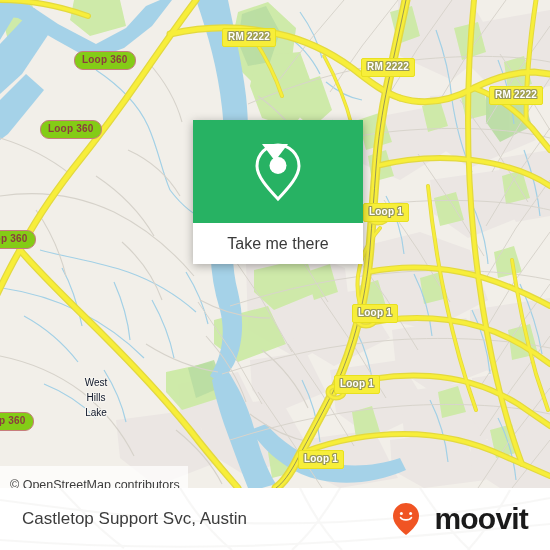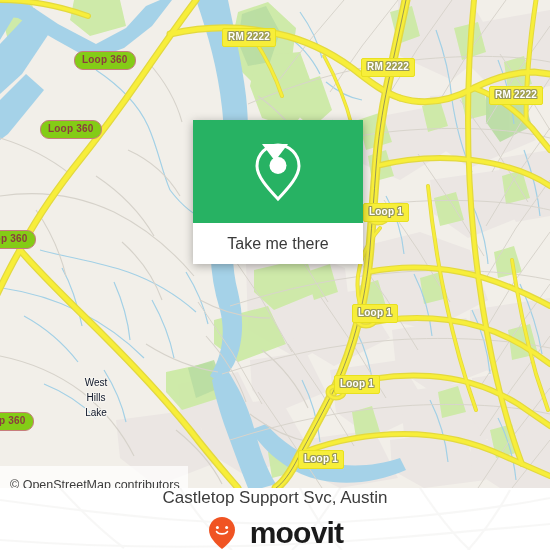--- a/index.html
+++ b/index.html
@@ -116,21 +116,20 @@
     position: absolute; left: 0; top: -488px;
     width: 550px; height: 550px;
     opacity: 0.10;
     pointer-events: none;
   }
   #footer-inner {
     position: relative;
     width: 100%; height: 100%;
     display: flex; align-items: center; justify-content: space-between;
     padding: 0 22px 0 22px;
-    flex-direction: column;
   }
   #footer-title {
     color: #3c3c3c;
     font-size: 17px;
     white-space: nowrap;
   }
   #brand { display: flex; align-items: center; gap: 13px; }
   #brand-name {
     color: #1a1a1a;
     font-size: 30px;

